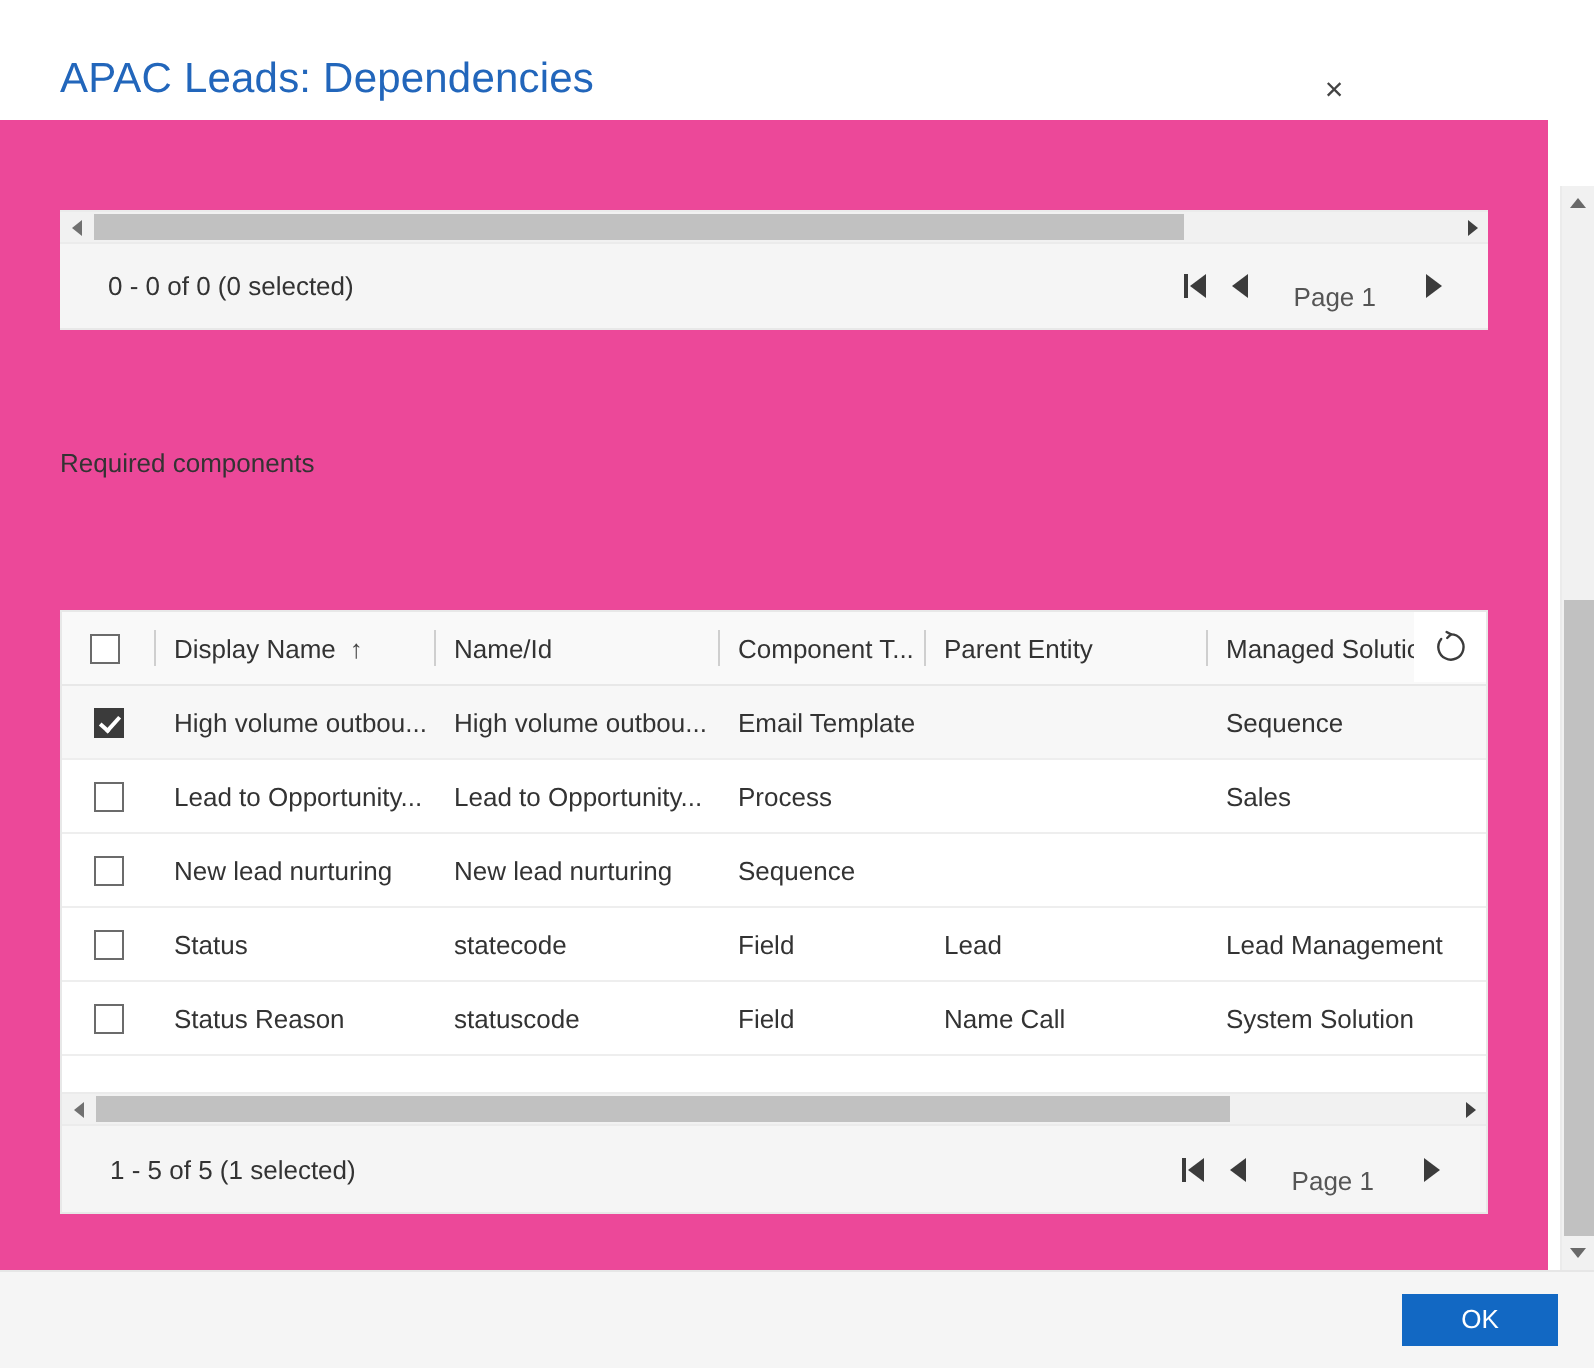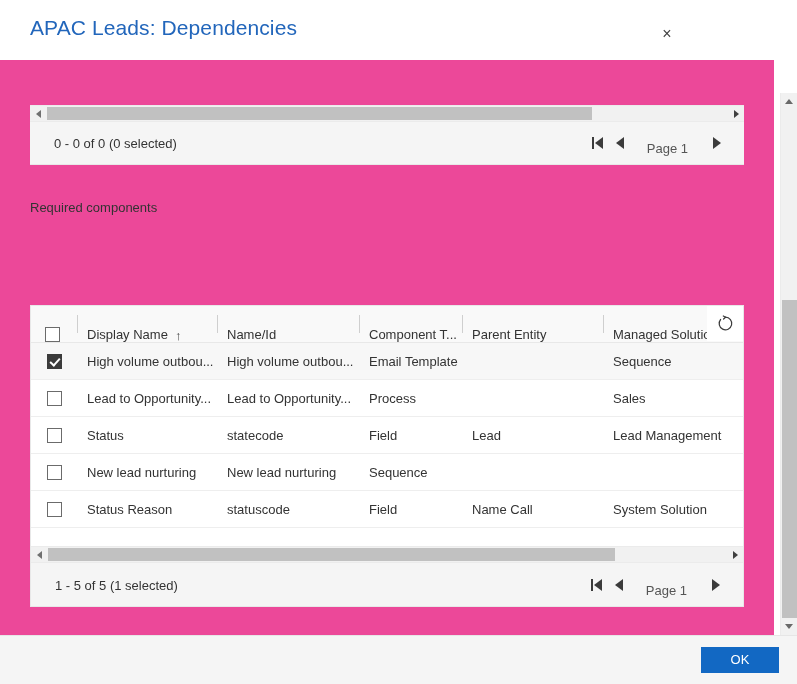--- a/index.html
+++ b/index.html
@@ -23,21 +23,21 @@
     left: 0; top: 0;
     width: 797px;
     height: 684px;
     background: #ffffff;
     box-sizing: border-box;
   }
 
   
   .dlg-header {
     position: absolute;
-    left: 0; top: 4px;
+    left: 0; top: 16px;
     width: 703px;
     height: 60px;
   }
   .dlg-title {
     position: absolute;
     left: 30px;
     top: 12px;
     font-size: 21px;
     color: #1264a3;
     color: #2266bb;
@@ -248,21 +248,21 @@
     padding: 0;
     text-align: left;
     font-weight: 400;
     color: #333;
     border-bottom: 1px solid #e8e8e8;
     position: relative;
     vertical-align: middle;
   }
   .th-inner {
     display: flex;
-    align-items: flex-end;
+    align-items: center;
     height: 36px;
     padding-left: 10px;
     box-sizing: border-box;
     white-space: nowrap;
     overflow: hidden;
   }
   .col-sep {
     position: absolute;
     left: 0;
     top: 9px;
@@ -405,21 +405,21 @@
             <span class="tri-left"></span>
           </button>
           <span class="pg-label">Page 1</span>
           <button class="pg-btn">
             <span class="tri-right"></span>
           </button>
         </div>
       </div>
     </div>
 
-    <div class="section-label" style="top:140px;text-align:center;">Required components</div>
+    <div class="section-label" style="top:164px;text-align:center;">Required components</div>
 
 
     <div class="grid-panel" style="left:30px; top:245px; width:714px; border:1px solid #e8e8e8;">
 
       <table class="grid-table">
         <colgroup>
           <col style="width:46px">
           <col style="width:140px">
           <col style="width:142px">
           <col style="width:103px">
@@ -493,36 +493,36 @@
             <td>Lead to Opportunity...</td>
             <td>Process</td>
             <td></td>
             <td>Sales</td>
           </tr>
 
           <tr>
             <td class="cb-cell">
               <span class="cb"></span>
             </td>
+            <td>New lead nurturing</td>
+            <td>New lead nurturing</td>
+            <td>Sequence</td>
+            <td></td>
+            <td></td>
+          </tr>
+
+          <tr>
+            <td class="cb-cell">
+              <span class="cb"></span>
+            </td>
             <td>Status</td>
             <td>statecode</td>
             <td>Field</td>
             <td>Lead</td>
             <td>Lead Management</td>
-          </tr>
-
-          <tr>
-            <td class="cb-cell">
-              <span class="cb"></span>
-            </td>
-            <td>New lead nurturing</td>
-            <td>New lead nurturing</td>
-            <td>Sequence</td>
-            <td></td>
-            <td></td>
           </tr>
 
           <tr>
             <td class="cb-cell">
               <span class="cb"></span>
             </td>
             <td>Status Reason</td>
             <td>statuscode</td>
             <td>Field</td>
             <td>Name Call</td>

